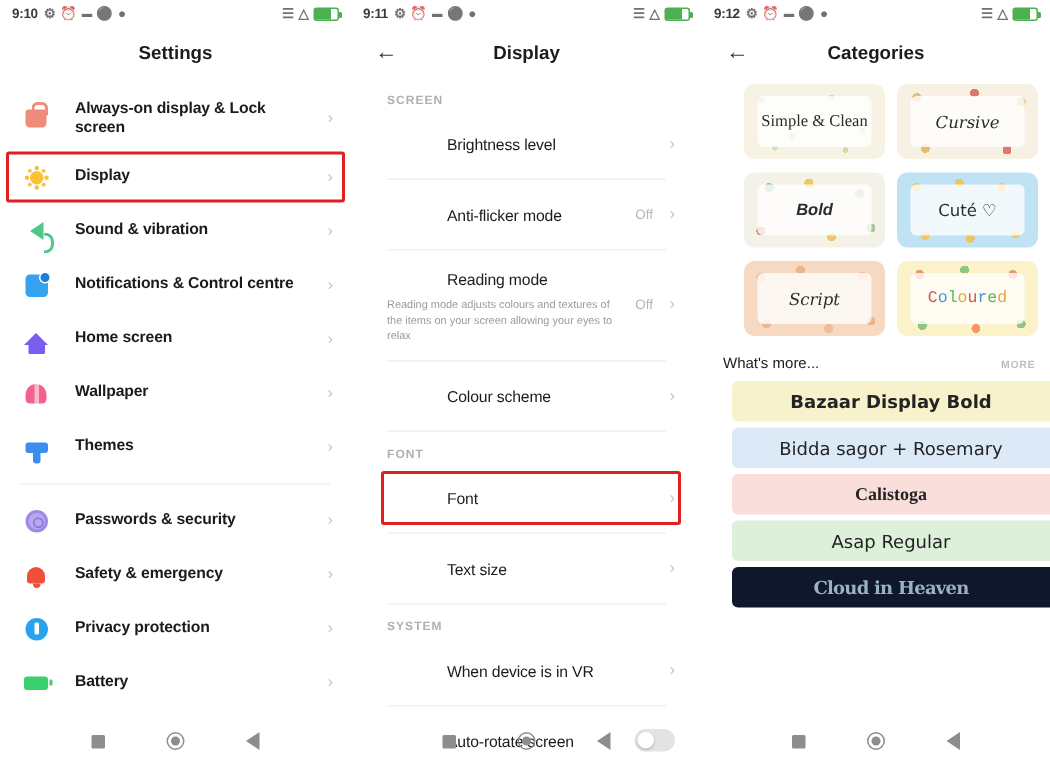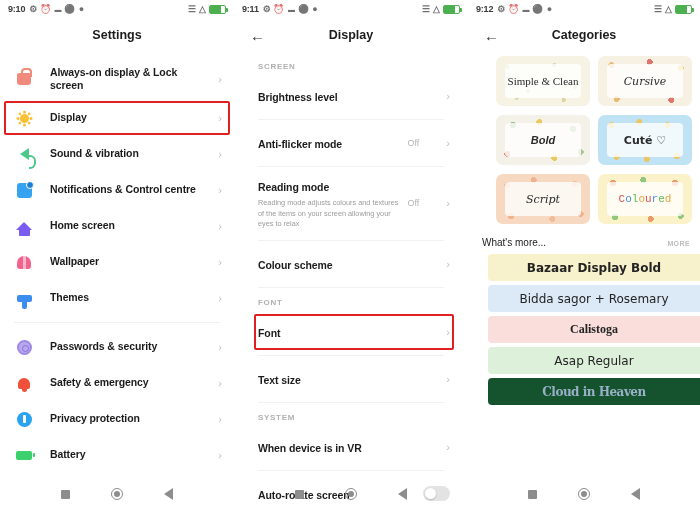--- a/index.html
+++ b/index.html
@@ -135,23 +135,23 @@
   
   .section-label {
     font-size: 8px; color: #b0b0b0; font-weight: 600; letter-spacing: 0.7px;
     padding: 0 0 0 24px; margin-top: 10px; margin-bottom: 6px;
   }
   .d-row {
     display: flex; align-items: center; min-height: 38px;
     padding: 6px 18px 6px 24px; position: relative;
   }
   .d-main { flex: 1; padding-right: 8px; }
-  .d-title { font-size: 10.5px; font-weight: 700; color: #1b1b1b; letter-spacing: -0.1px; }
+  .d-title { font-size: 10.5px; font-weight: 400; color: #1b1b1b; letter-spacing: -0.1px; margin-left: 40px; }
   .d-desc { font-size: 7.3px; color: #9b9b9b; line-height: 1.45; margin-top: 3px; }
-  .d-val { font-size: 9px; color: #b5b5b5; margin-right: 21px; }
+  .d-val { font-size: 9px; color: #b5b5b5; margin-right: 5px; }
   .d-sep { height: 1px; background: #f1f1f1; margin: 4px 24px; }
   .toggle {
     width: 27px; height: 15px; border-radius: 8px; background: #e3e3e3;
     position: relative; flex: 0 0 27px;
   }
   .toggle:after {
     content: ""; position: absolute; left: 2px; top: 2px; width: 11px; height: 11px;
     border-radius: 50%; background: #fff; box-shadow: 0 1px 2px rgba(0,0,0,.2);
   }
 
@@ -476,21 +476,21 @@
 
       <div class="cat-row">
         <div class="cat-card" style="background:#f3f1e8">
           <span class="deco" style="background-image:radial-gradient(circle at 18% 20%, #8fb87f 0 3px, transparent 3px),radial-gradient(circle at 46% 14%, #e8c14a 0 3px, transparent 3px),radial-gradient(circle at 82% 28%, #9ec08b 0 3px, transparent 3px),radial-gradient(circle at 12% 78%, #d97b5e 0 3px, transparent 3px),radial-gradient(circle at 62% 86%, #e8c14a 0 3px, transparent 3px),radial-gradient(circle at 90% 74%, #9ec08b 0 3px, transparent 3px);"></span>
           <span class="inner"></span>
           <span class="cat-name f-bold">Bold</span>
         </div>
         <div class="cat-card" style="background:#bfe2f5">
           <span class="deco" style="background-image:radial-gradient(circle at 14% 20%, #f2c14e 0 3px, transparent 3px),radial-gradient(circle at 44% 14%, #f2c14e 0 3px, transparent 3px),radial-gradient(circle at 74% 20%, #f2c14e 0 3px, transparent 3px),radial-gradient(circle at 20% 84%, #f2c14e 0 3px, transparent 3px),radial-gradient(circle at 52% 88%, #f2c14e 0 3px, transparent 3px),radial-gradient(circle at 84% 82%, #f2c14e 0 3px, transparent 3px);"></span>
           <span class="inner"></span>
-          <span class="cat-name f-dejavu" style="font-weight:700">Cuté ♡</span>
+          <span class="cat-name f-dejavu" style="font-weight:400">Cuté ♡</span>
         </div>
       </div>
 
       <div class="cat-row">
         <div class="cat-card" style="background:#f7d8c0">
           <span class="deco" style="background-image:radial-gradient(circle at 12% 22%, #f0b894 0 3px, transparent 3px),radial-gradient(circle at 40% 12%, #eeae86 0 3px, transparent 3px),radial-gradient(circle at 84% 20%, #f0b894 0 3px, transparent 3px),radial-gradient(circle at 16% 84%, #eeae86 0 3px, transparent 3px),radial-gradient(circle at 60% 90%, #f0b894 0 3px, transparent 3px),radial-gradient(circle at 90% 80%, #eeae86 0 3px, transparent 3px);"></span>
           <span class="inner"></span>
           <span class="cat-name f-script">Script</span>
         </div>
         <div class="cat-card" style="background:#fbf2c9">
@@ -512,21 +512,21 @@
       </div>
       <div class="font-row f-dejavu" style="background:#dce9f7">
         <span>Bidda sagor + Rosemary</span>
       </div>
       <div class="font-row f-serif" style="background:#fadedc;font-weight:700">
         <span>Calistoga</span>
       </div>
       <div class="font-row f-dejavu" style="background:#ddf0da">
         <span>Asap Regular</span>
       </div>
-      <div class="font-row f-gothic" style="background:#14532d">
+      <div class="font-row f-gothic" style="background:#0f172a">
         <span>Cloud in Heaven</span>
       </div>
     </div>
 
     <div class="navbar">
       <span class="nav-square"></span>
       <span class="nav-circle"></span>
       <span class="nav-tri"></span>
     </div>
   </div>

